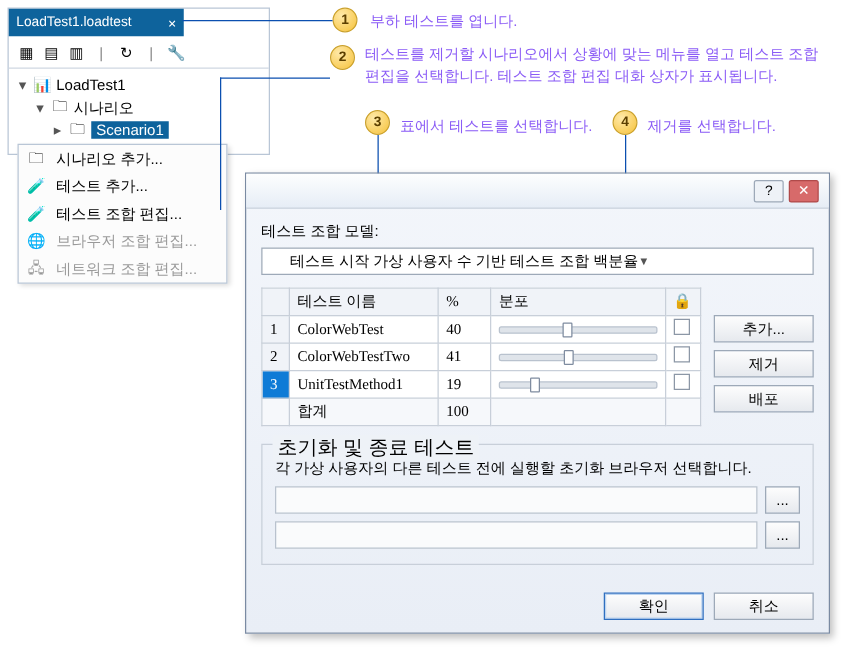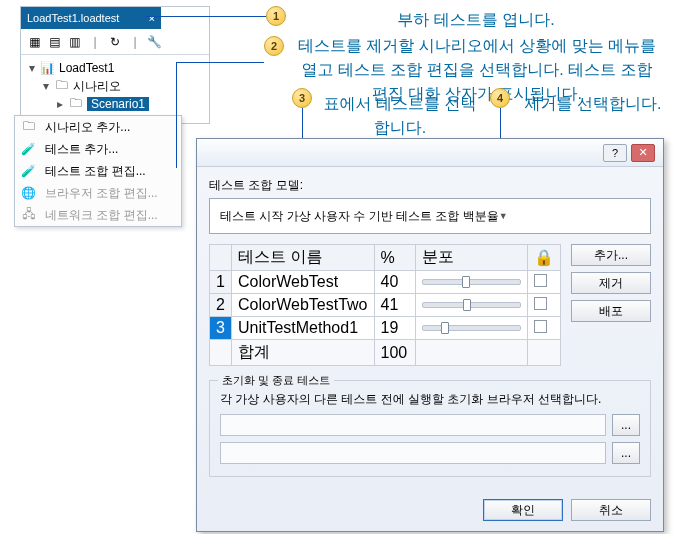--- a/index.html
+++ b/index.html
@@ -9,23 +9,23 @@
     font-size: 12px;
     background: #fff;
     width: 678px;
     height: 534px;
     position: relative;
     overflow: hidden;
   }
   
   .tool-window {
     position: absolute;
-    left: 20px;
+    left: 6px;
     top: 6px;
-    width: 190px;
+    width: 210px;
     border: 1px solid #b9c6d6;
     background: #fff;
   }
   .tw-tab {
     background: #0e639c;
     color: #fff;
     height: 22px;
     display: flex;
     align-items: center;
     padding: 0 6px;
@@ -78,24 +78,23 @@
     height: 22px;
     padding: 0 6px;
     gap: 8px;
   }
   .context-menu .item .ico { width:16px; height:16px; display:flex; align-items:center; justify-content:center; }
   .context-menu .item.disabled { color: #999; }
 
   
   .callout {
     position: absolute;
-    color: #0369a1;
-    font-size: 16px;
+    color: #8b5cf6;
+    font-size: 12px;
     line-height: 1.5;
-    text-align: center;
   }
   .bubble {
     position: absolute;
     width: 20px;
     height: 20px;
     border-radius: 50%;
     background: radial-gradient(circle at 35% 30%, #ffe9a8, #f6c23a);
     border: 1px solid #caa02a;
     display: flex;
     align-items: center;
@@ -133,41 +132,42 @@
     border-bottom: 1px solid #c6cfdb;
   }
   .dlg-title .wbtns { margin-left:auto; display:flex; gap:4px; }
   .wbtn { width:24px; height:18px; border:1px solid #9da9b8; border-radius:2px; background:#eef2f7; display:flex; align-items:center; justify-content:center; font-size:11px; }
   .wbtn.close { background:#d76a6a; color:#fff; border-color:#b04a4a;}
   .dlg-body { padding: 10px 12px 12px 12px; }
   .dlg-label { margin-bottom:4px; }
   .combo {
     border: 1px solid #9da9b8;
     background:#fff;
-    height: 36px;
+    height: 22px;
     display:flex;
     align-items:center;
-    padding:0 10px;
+    padding:0 22px;
     font-size:12px;
   }
   .combo .tri { font-size:9px; color:#555; }
 
   .mix-row { display:flex; gap:10px; margin-top:10px;}
   .grid-wrap { flex:1; }
-  .btn-col { width:80px; display:flex; flex-direction:column; gap:6px;}
+  .btn-col { width:80px; display:flex; flex-direction:column; gap:6px;margin-top:22px;}
   .btn {
     height:22px; border:1px solid #9da9b8; background:linear-gradient(#fdfdfd,#e6e9ee);
     display:flex; align-items:center; justify-content:center; font-size:12px;
   }
 
   table.grid {
     width:100%;
     border-collapse: collapse;
-    font-size:16px;
+    font-size:12px;
     background:#fff;
+    font-family:Liberation Serif, serif;
   }
   table.grid th, table.grid td {
     border:1px solid #c8cfd9;
     padding:2px 6px;
     height:22px;
     text-align:left;
   }
   table.grid th { background:#f0f3f8; font-weight:normal; }
   .rownum { width:22px; text-align:center; background:#f0f3f8;}
   .rownum.sel { background:#0e7bd6; color:#fff;}
@@ -183,21 +183,21 @@
   .chk {
     width:13px; height:13px; border:1px solid #8c97a6; display:inline-block; background:#fff;
   }
   .total-row td { background:#f6f8fb; font-weight:normal;}
   .total-label { text-align:right; font-weight:bold;}
 
   .group {
     border:1px solid #c8cfd9; padding:10px 10px 12px 10px; margin-top:14px; position:relative;
   }
   .group .legend {
-    position:absolute; top:-8px; left:8px; background:#eef2f7; padding:0 4px; font-size:11px;text-align:right;
+    position:absolute; top:-8px; left:8px; background:#eef2f7; padding:0 4px; font-size:16px;text-align:right;
   }
   .init-row { display:flex; align-items:center; gap:6px; margin-top:6px;}
   .txtbox { flex:1; height:22px; border:1px solid #b9c2ce; background:#fafbfc;}
   .dots { width:28px; height:22px; border:1px solid #9da9b8; background:linear-gradient(#fdfdfd,#e6e9ee); display:flex; align-items:center; justify-content:center;}
 
   .dlg-footer {
     display:flex; justify-content:flex-end; gap:8px; padding:10px 12px;
   }
   .dlg-footer .btn.primary { border-color:#2f6fc0; box-shadow:0 0 0 1px #bcd4f0 inset;}
 </style>

